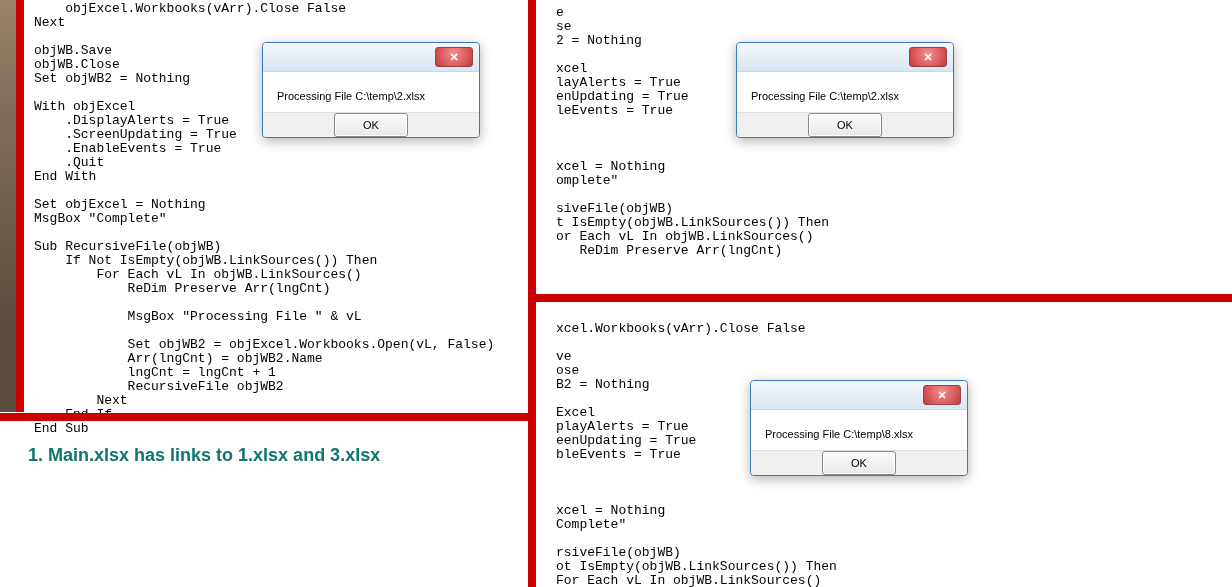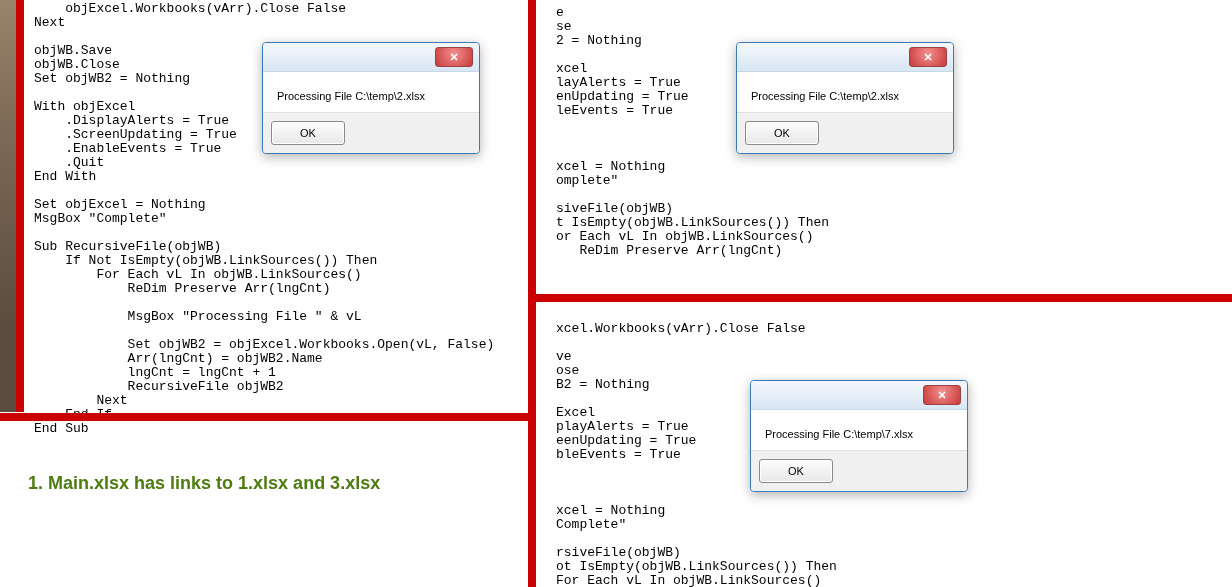--- a/index.html
+++ b/index.html
@@ -33,22 +33,22 @@
     color: #000;
     font-family: "Courier New", monospace;
     font-size: 13px;
   }
   .pane1 { left: 30px; top: 0; width: 496px; height: 498px; padding: 2px 4px; }
   .pane2 { left: 546px; top: 0; width: 686px; height: 294px; padding: 6px 10px; }
   .pane3 { left: 546px; top: 302px; width: 686px; height: 281px; padding: 20px 10px 6px; }
   .annot {
     position: absolute;
     left: 28px;
-    top: 466px;
-    color: #4d7c0f;
+    top: 438px;
+    color: #0f766e;
     font-family: Arial, sans-serif;
     font-size: 18px;
     font-weight: bold;
     line-height: 34px;
   }
   .divV {
     position: absolute;
     left: 528px;
     top: 0;
     width: 0;
@@ -104,23 +104,22 @@
     font-weight: bold;
     line-height: 0;
   }
   .dlgbody {
     padding: 18px 14px 10px;
     color: #000;
   }
   .btnrow {
     background: #f0f0f0;
     border-top: 1px solid #dfdfdf;
-    padding: 8px;
-    display: flex;
-    justify-content: flex-start;
+    display: flex;
+    justify-content: center;
     border-radius: 0 0 4px 4px;
   }
   .okbtn {
     min-width: 72px;
     height: 22px;
     background: linear-gradient(to bottom, #fdfdfd, #e8e8e8);
     border: 1px solid #8a8a8a;
     border-radius: 3px;
     font-family: "Segoe UI", Tahoma, sans-serif;
     font-size: 11px;
@@ -242,17 +241,17 @@
     <div class="okbtn">OK</div>
   </div>
 </div>
 
 <div class="dialog" style="left:750px; top:380px;">
   <div class="titlebar">
     <div class="closebtn">
       <span>✕</span>
     </div>
   </div>
-  <div class="dlgbody">Processing File C:\temp\7.xlsx</div>
+  <div class="dlgbody">Processing File C:\temp\8.xlsx</div>
   <div class="btnrow">
     <div class="okbtn">OK</div>
   </div>
 </div>
 
 </body></html>

